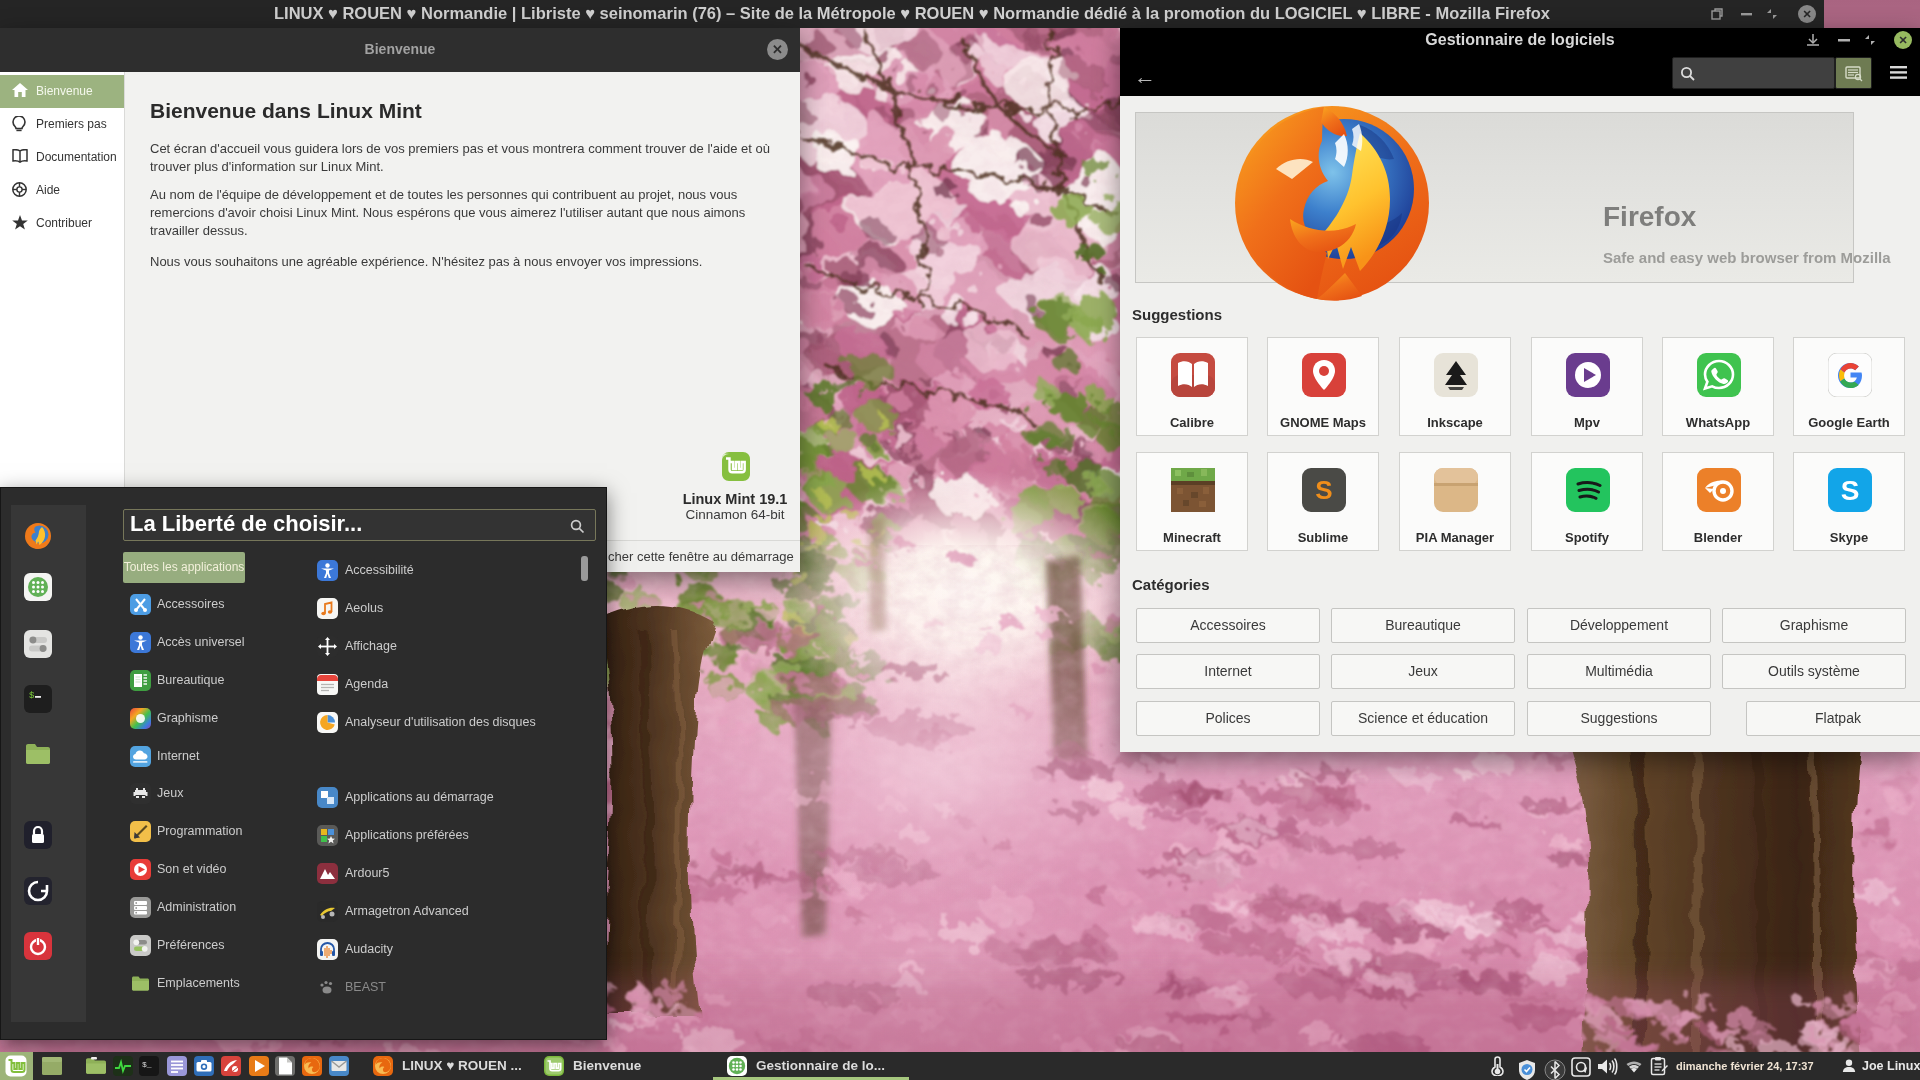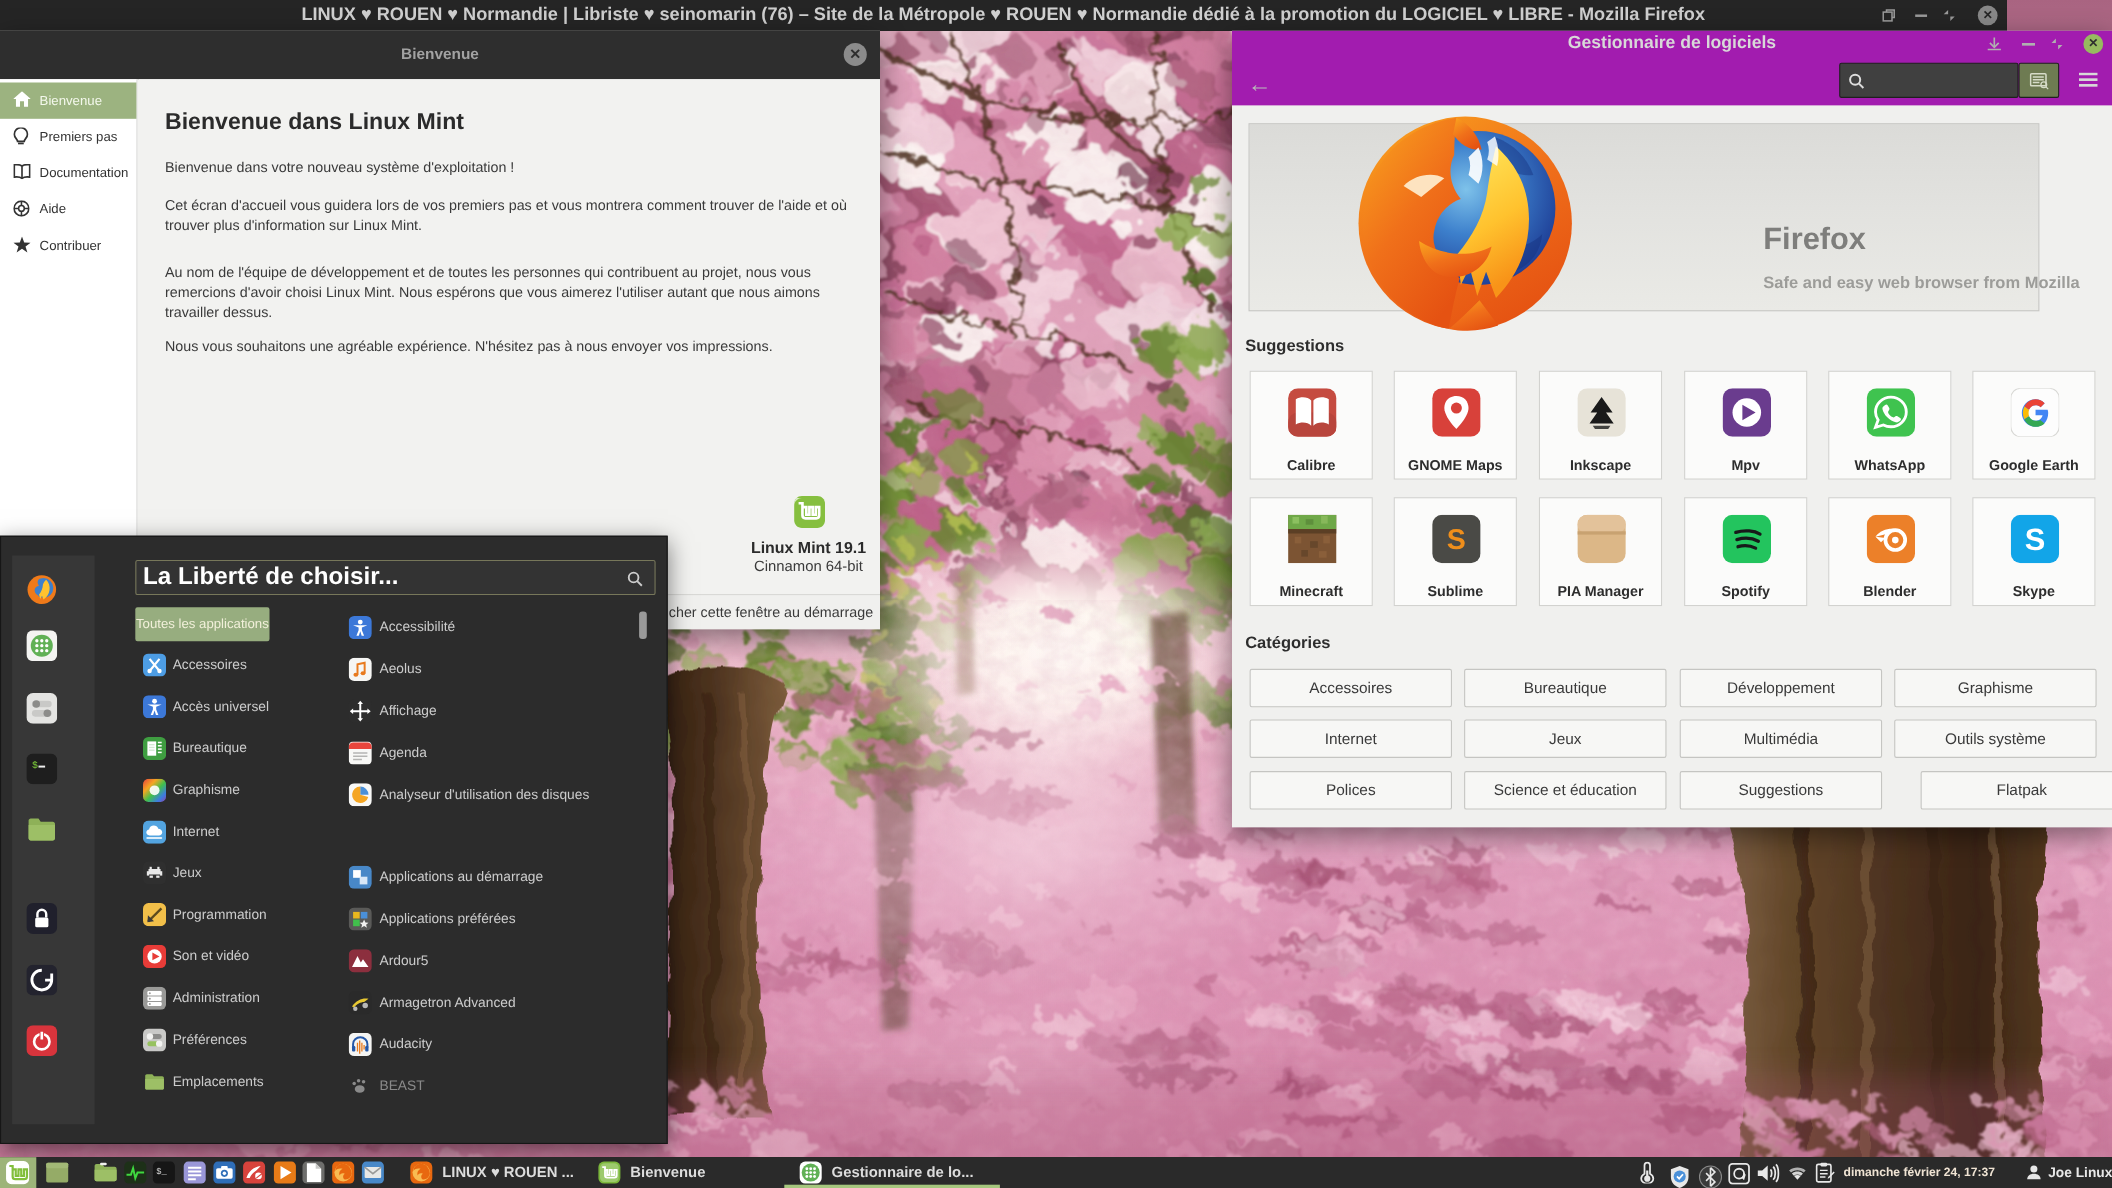--- a/index.html
+++ b/index.html
@@ -25,21 +25,21 @@
 #wb .content{position:absolute;left:126px;top:44px;right:0;bottom:32px;background:#f2f2f0;}
 #wb h1{margin:27px 0 0 24px;font-size:21px;color:#2b2b2b;}
 #wb p{margin:0 24px;font-size:13px;color:#3a3a3a;line-height:18px;}
 #wb .mintbrand{position:absolute;right:0px;bottom:18px;text-align:center;width:130px;}
 #wb .mintbrand .nm{font-size:14.5px;font-weight:bold;color:#2b2b2b;margin-top:5px;}
 #wb .mintbrand .ed{font-size:13.5px;color:#3a3a3a;}
 #wb .foot{position:absolute;left:0;right:0;bottom:0;height:32px;background:#f0f0ee;border-top:1px solid #d9d9d6;font-size:13px;color:#3a3a3a;line-height:31px;white-space:nowrap;overflow:hidden;}
 #wb .foot span{position:absolute;left:608px;}
 
 #wg{left:1120px;top:28px;width:800px;height:724px;background:#f0f0ee;}
-#wg .head{position:absolute;left:0;top:0;width:100%;height:68px;background:#a21caf;}
+#wg .head{position:absolute;left:0;top:0;width:100%;height:68px;background:#000000;}
 #wg .head .t{position:absolute;width:100%;text-align:center;top:3px;font-size:16px;font-weight:bold;color:#d8d8d8;}
 #wg .back{position:absolute;left:14px;top:36px;color:#b9b9b9;font-size:22px;}
 #wg .search{position:absolute;left:552px;top:29px;width:163px;height:32px;background:#404040;border:1px solid #1f1f1f;border-radius:2px;}
 #wg .shot{position:absolute;left:715px;top:29px;width:37px;height:32px;background:#6e7b52;border:1px solid #1f1f1f;border-radius:2px;}
 #wg .menuic{position:absolute;right:13px;top:38px;width:17px;height:13px;}
 #wg .body{position:absolute;left:0;top:68px;right:0;bottom:0;background:#f0f0ee;}
 #wg .banner{position:absolute;left:15px;top:84px;width:719px;height:171px;background:linear-gradient(180deg,#dbdbd8 0%,#e2e2df 45%,#eaeae6 100%);border:1px solid #c6c6c3;}
 #wg .fxlogo{position:absolute;left:112px;top:75px;width:200px;height:200px;}
 #wg .banner .fxname{position:absolute;left:467px;top:88px;font-size:28px;font-weight:bold;color:#7e7e7c;}
 #wg .banner .fxsub{position:absolute;left:467px;top:136px;font-size:15px;font-weight:bold;color:#9c9c99;white-space:nowrap;}
@@ -1614,23 +1614,22 @@
               <line x1="1" y1="7.5" x2="5" y2="7.5"></line>
               <line x1="10" y1="7.5" x2="14" y2="7.5"></line>
             </g>
           </svg>Aide</div>
   <div class="item"><svg width="16" height="15" viewBox="0 0 16 15">
             <path d="M8,0 L10,5.4 L15.8,5.6 L11.2,9 L12.9,14.5 L8,11.2 L3.1,14.5 L4.8,9 L0.2,5.6 L6,5.4 Z" fill="#333"></path>
           </svg>Contribuer</div>
  </div>
  <div class="content">
   <h1>Bienvenue dans Linux Mint</h1>
-  <p style="margin-top:20px">Bienvenue dans votre nouveau système d'exploitation !</p>
   <p style="margin-top:17px">Cet écran d'accueil vous guidera lors de vos premiers pas et vous montrera comment trouver de l'aide et où<br>trouver plus d'information sur Linux Mint.</p>
-  <p style="margin-top:25px">Au nom de l'équipe de développement et de toutes les personnes qui contribuent au projet, nous vous<br>remercions d'avoir choisi Linux Mint. Nous espérons que vous aimerez l'utiliser autant que nous aimons<br>travailler dessus.</p>
+  <p style="margin-top:10px">Au nom de l'équipe de développement et de toutes les personnes qui contribuent au projet, nous vous<br>remercions d'avoir choisi Linux Mint. Nous espérons que vous aimerez l'utiliser autant que nous aimons<br>travailler dessus.</p>
   <p style="margin-top:13px">Nous vous souhaitons une agréable expérience. N'hésitez pas à nous envoyer vos impressions.</p>
   <div class="mintbrand">
    <svg width="31" height="31" viewBox="0 0 31 31">
             <path d="M9,1 C5,1 2,4 2,8 L2,23 C2,27 5,30 9,30 L23,30 C27,30 30,27 30,23 L30,8 C30,4 27,1 23,1 Z" fill="#86bf3f"></path>
             <path d="M4.5,2.5 C3,3.5 2,5.5 2,8 L2,10 C2,6 5,3 9,3 L10,3 C8,3 6,2.8 4.5,2.5 Z" fill="#fff" opacity="0.7"></path>
             <path d="M6,7.5 L9.5,7.5 L9.5,18.5 C9.5,20.2 10.5,21.2 12.2,21.2 L22,21.2 C23.7,21.2 24.7,20.2 24.7,18.5 L24.7,11 L21.6,11 L21.6,18 L18.8,18 L18.8,11 L15.8,11 L15.8,18 L13,18 L13,11 L9.5,11" fill="none" stroke="#fff" stroke-width="2.4"></path>
           </svg>
    <div class="nm">Linux Mint 19.1</div>
    <div class="ed">Cinnamon 64-bit</div>
   </div>

